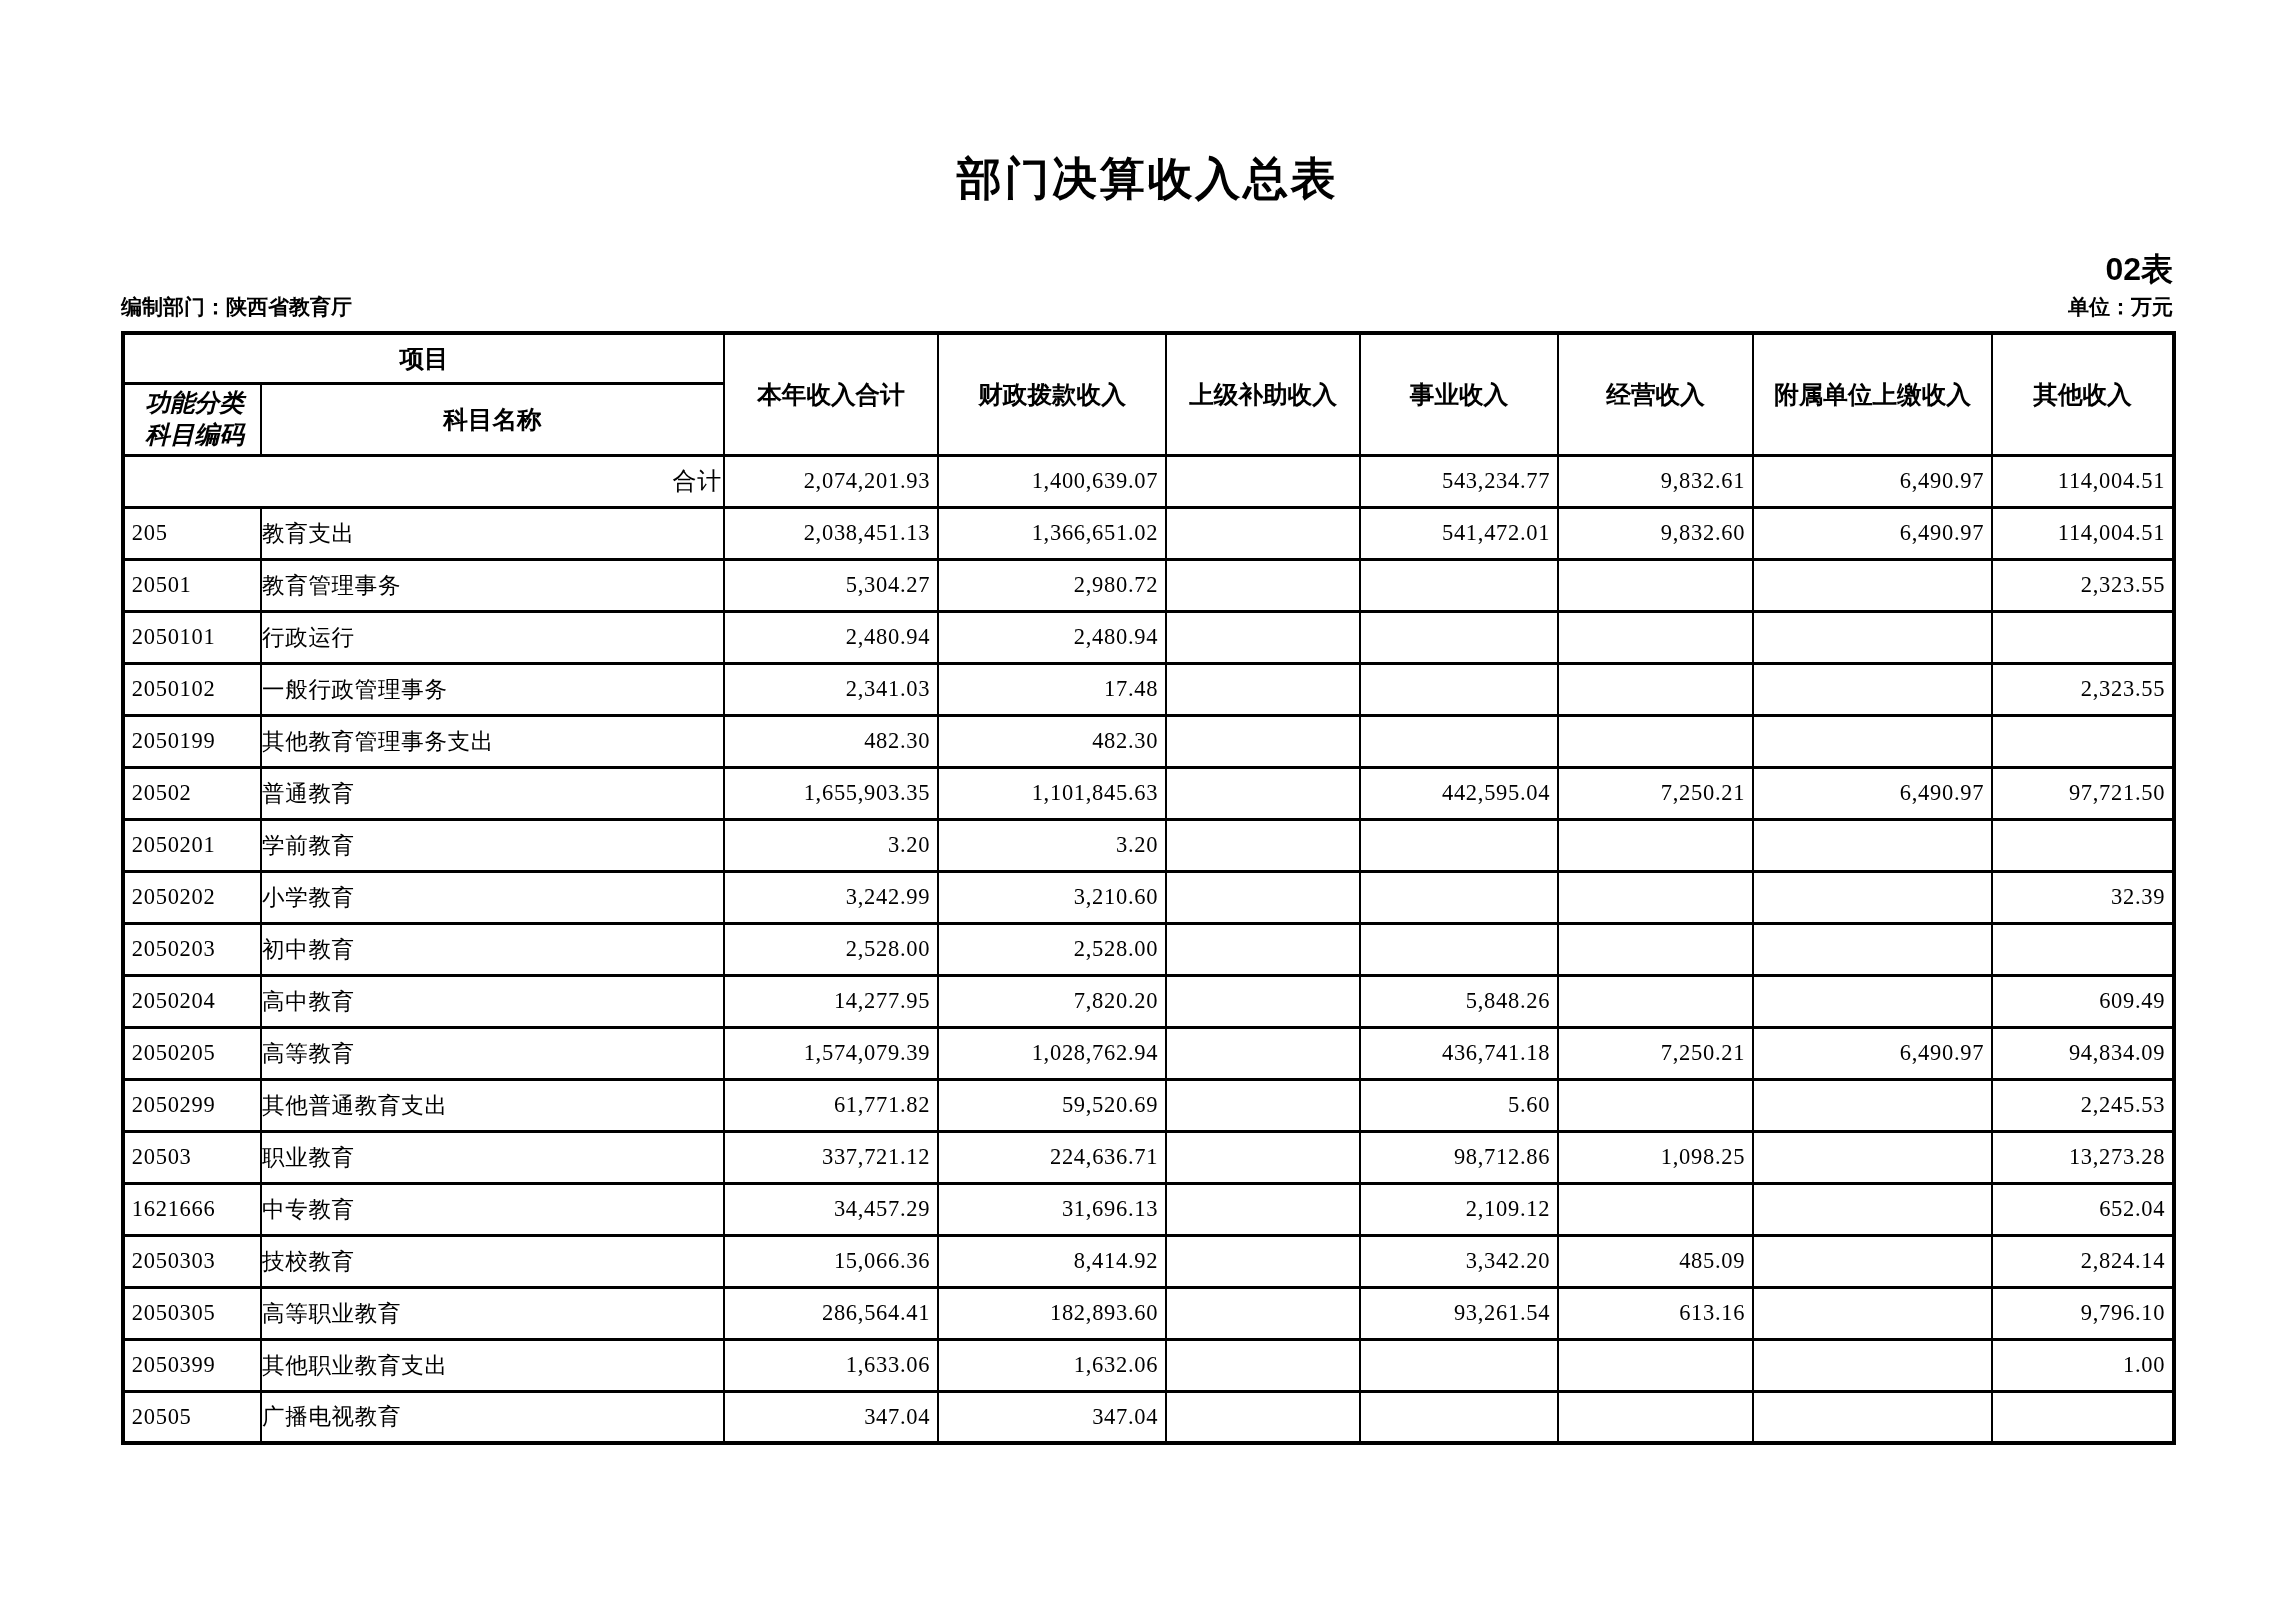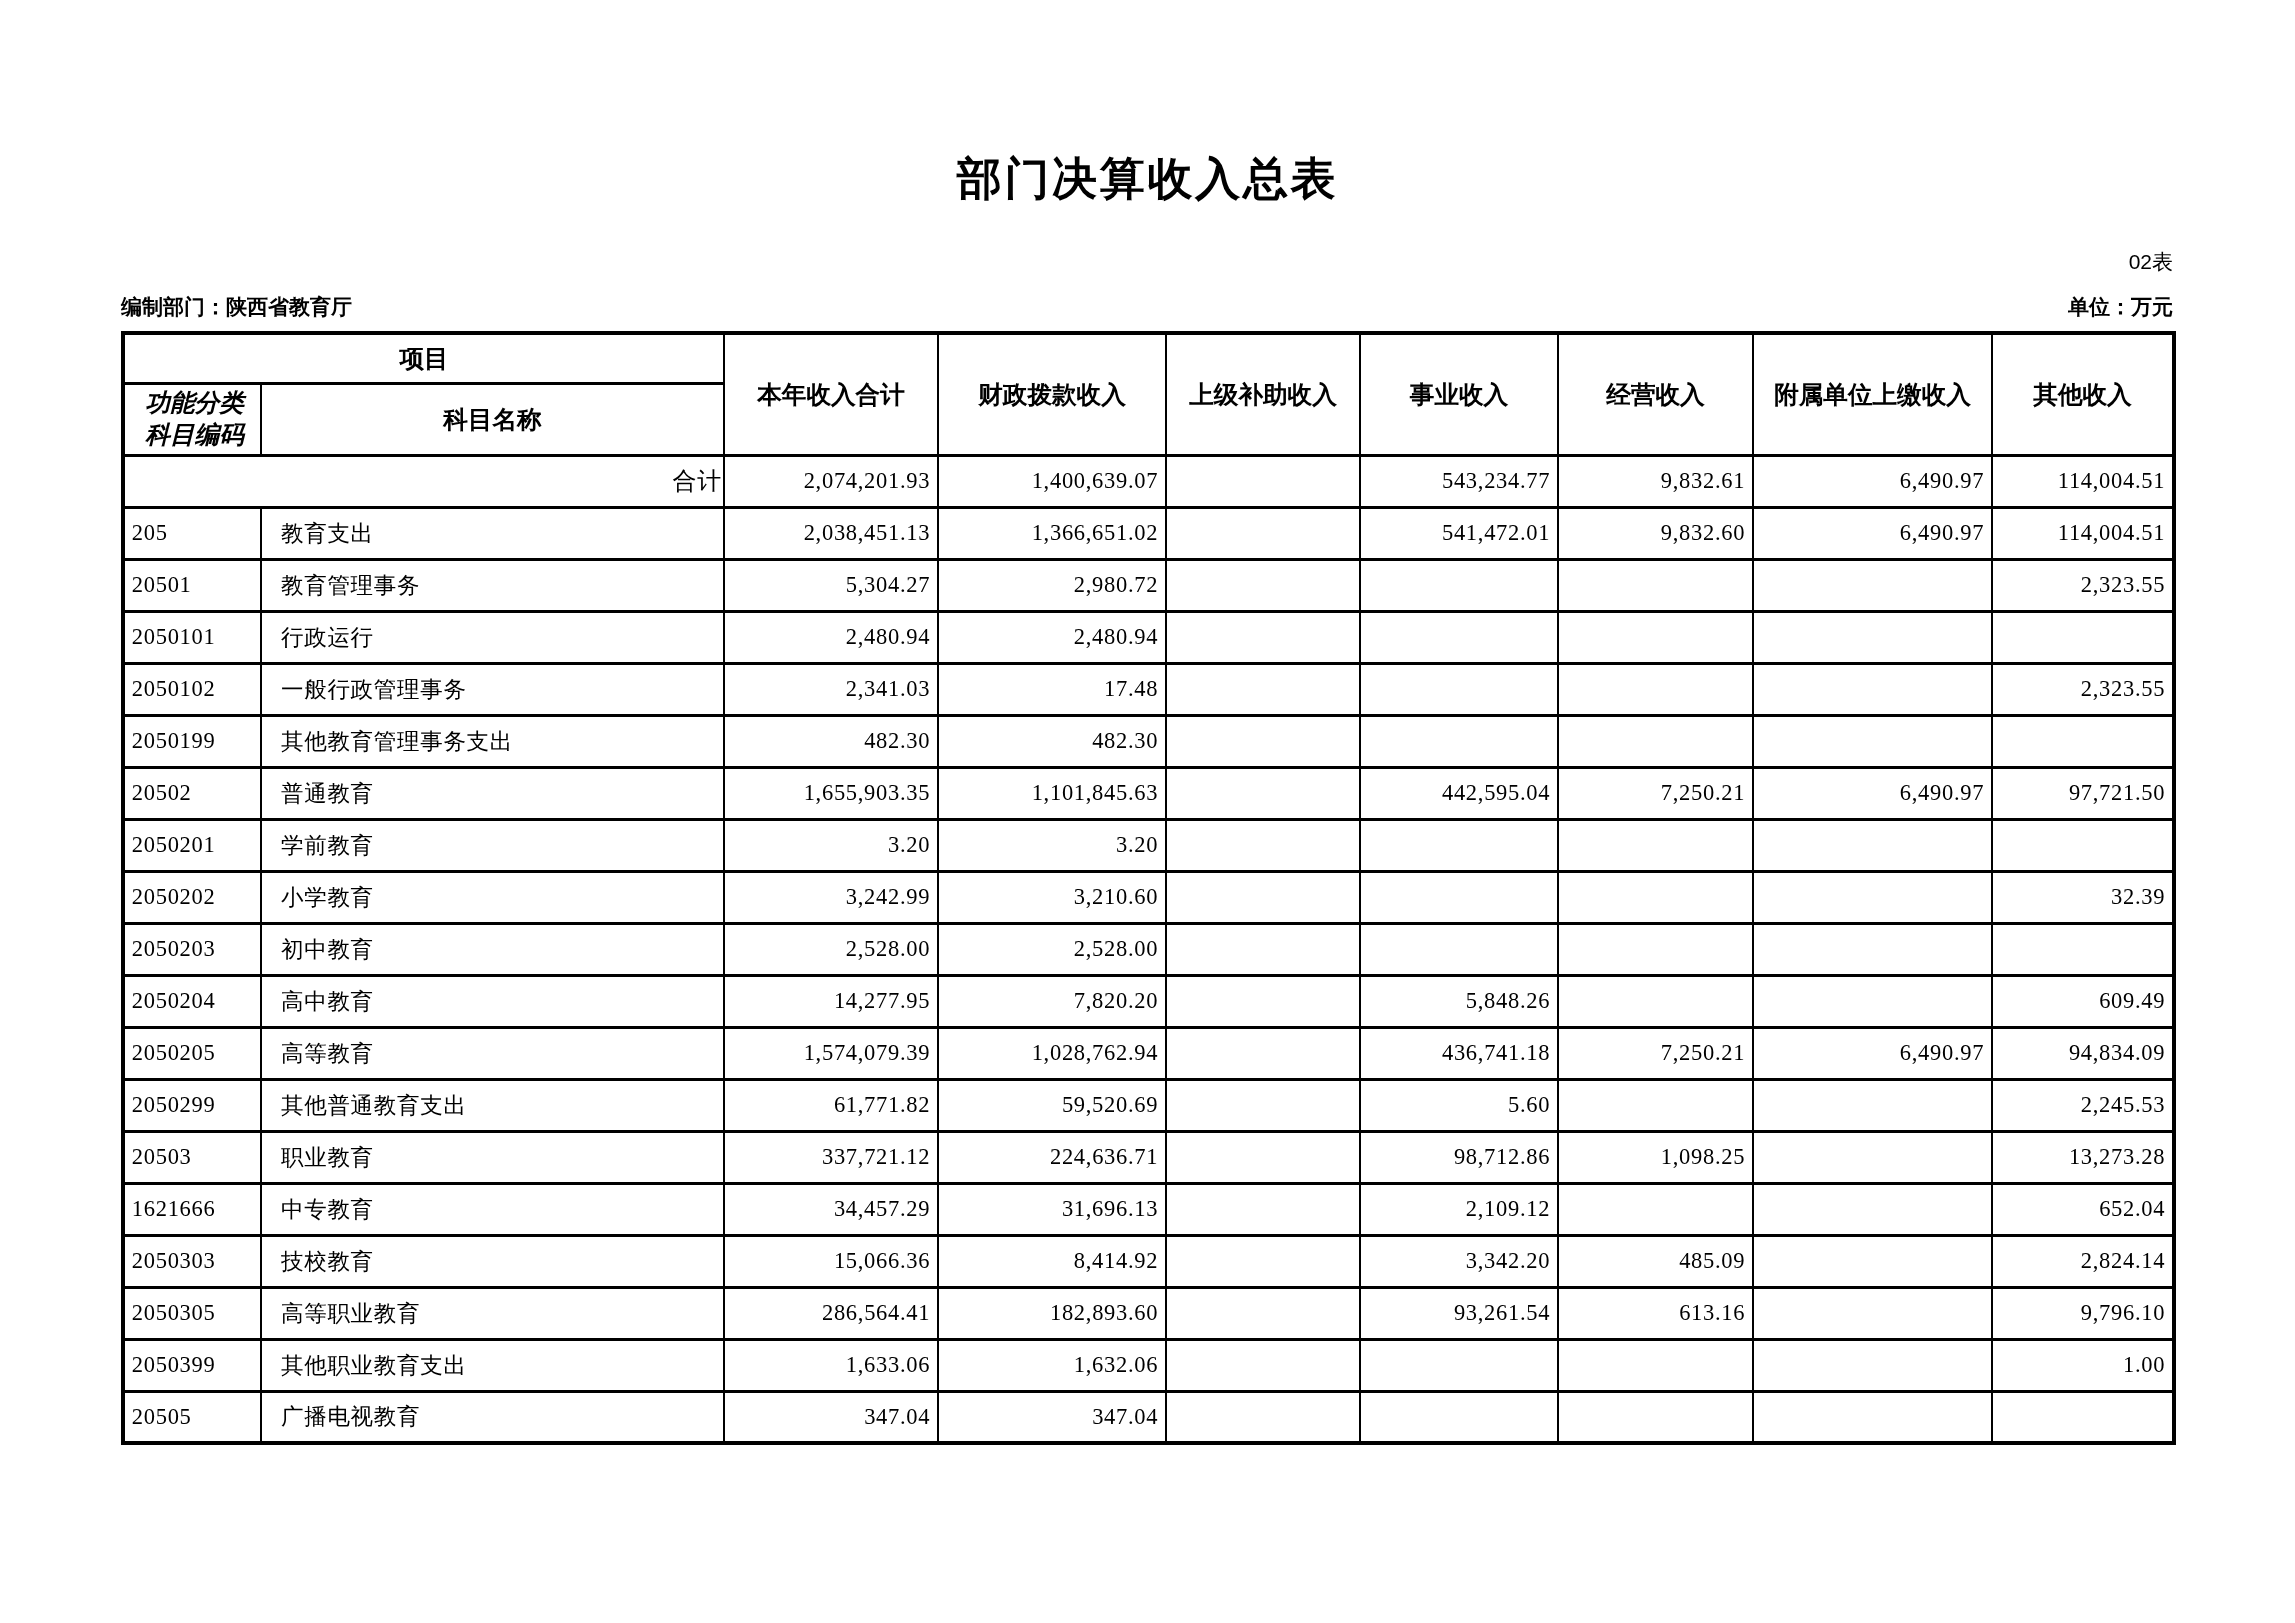--- a/index.html
+++ b/index.html
@@ -20,22 +20,22 @@
     font-family: "Liberation Sans", "DejaVu Sans", sans-serif;
     font-weight: bold;
     font-size: 45px;
     letter-spacing: 2.7px;
   }
 
   .table-no {
     position: absolute;
     top: 248px; right: 122px;
     font-family: "Liberation Sans", "DejaVu Sans", sans-serif;
-    font-weight: normal;
-    font-size: 21px;
+    font-weight: bold;
+    font-size: 32px;
   }
 
   .meta-row {
     position: absolute;
     top: 293px; left: 121px; right: 122px;
     display: flex;
     justify-content: space-between;
     font-family: "Liberation Sans", "DejaVu Sans", sans-serif;
     font-weight: bold;
     font-size: 21px;
@@ -70,21 +70,21 @@
   }
   th.code-h {
     text-align: center;
     padding-left: 6.8px;
     line-height: 1.32;
     font-style: italic;
   }
 
   td { font-size: 22.5px; letter-spacing: 0.7px; }
   td.code   { text-align: left;  padding-left: 6.8px; }
-  td.name   { text-align: left;  padding-left: 19px; }
+  td.name   { text-align: left;  padding-left: 0; }
   td.name.indent { }
   td.num    { text-align: right; padding-right: 6.8px; }
   td.total-label {
     text-align: right;
     font-size: 24px;
   }
 </style>
 </head>
 <body>
 

